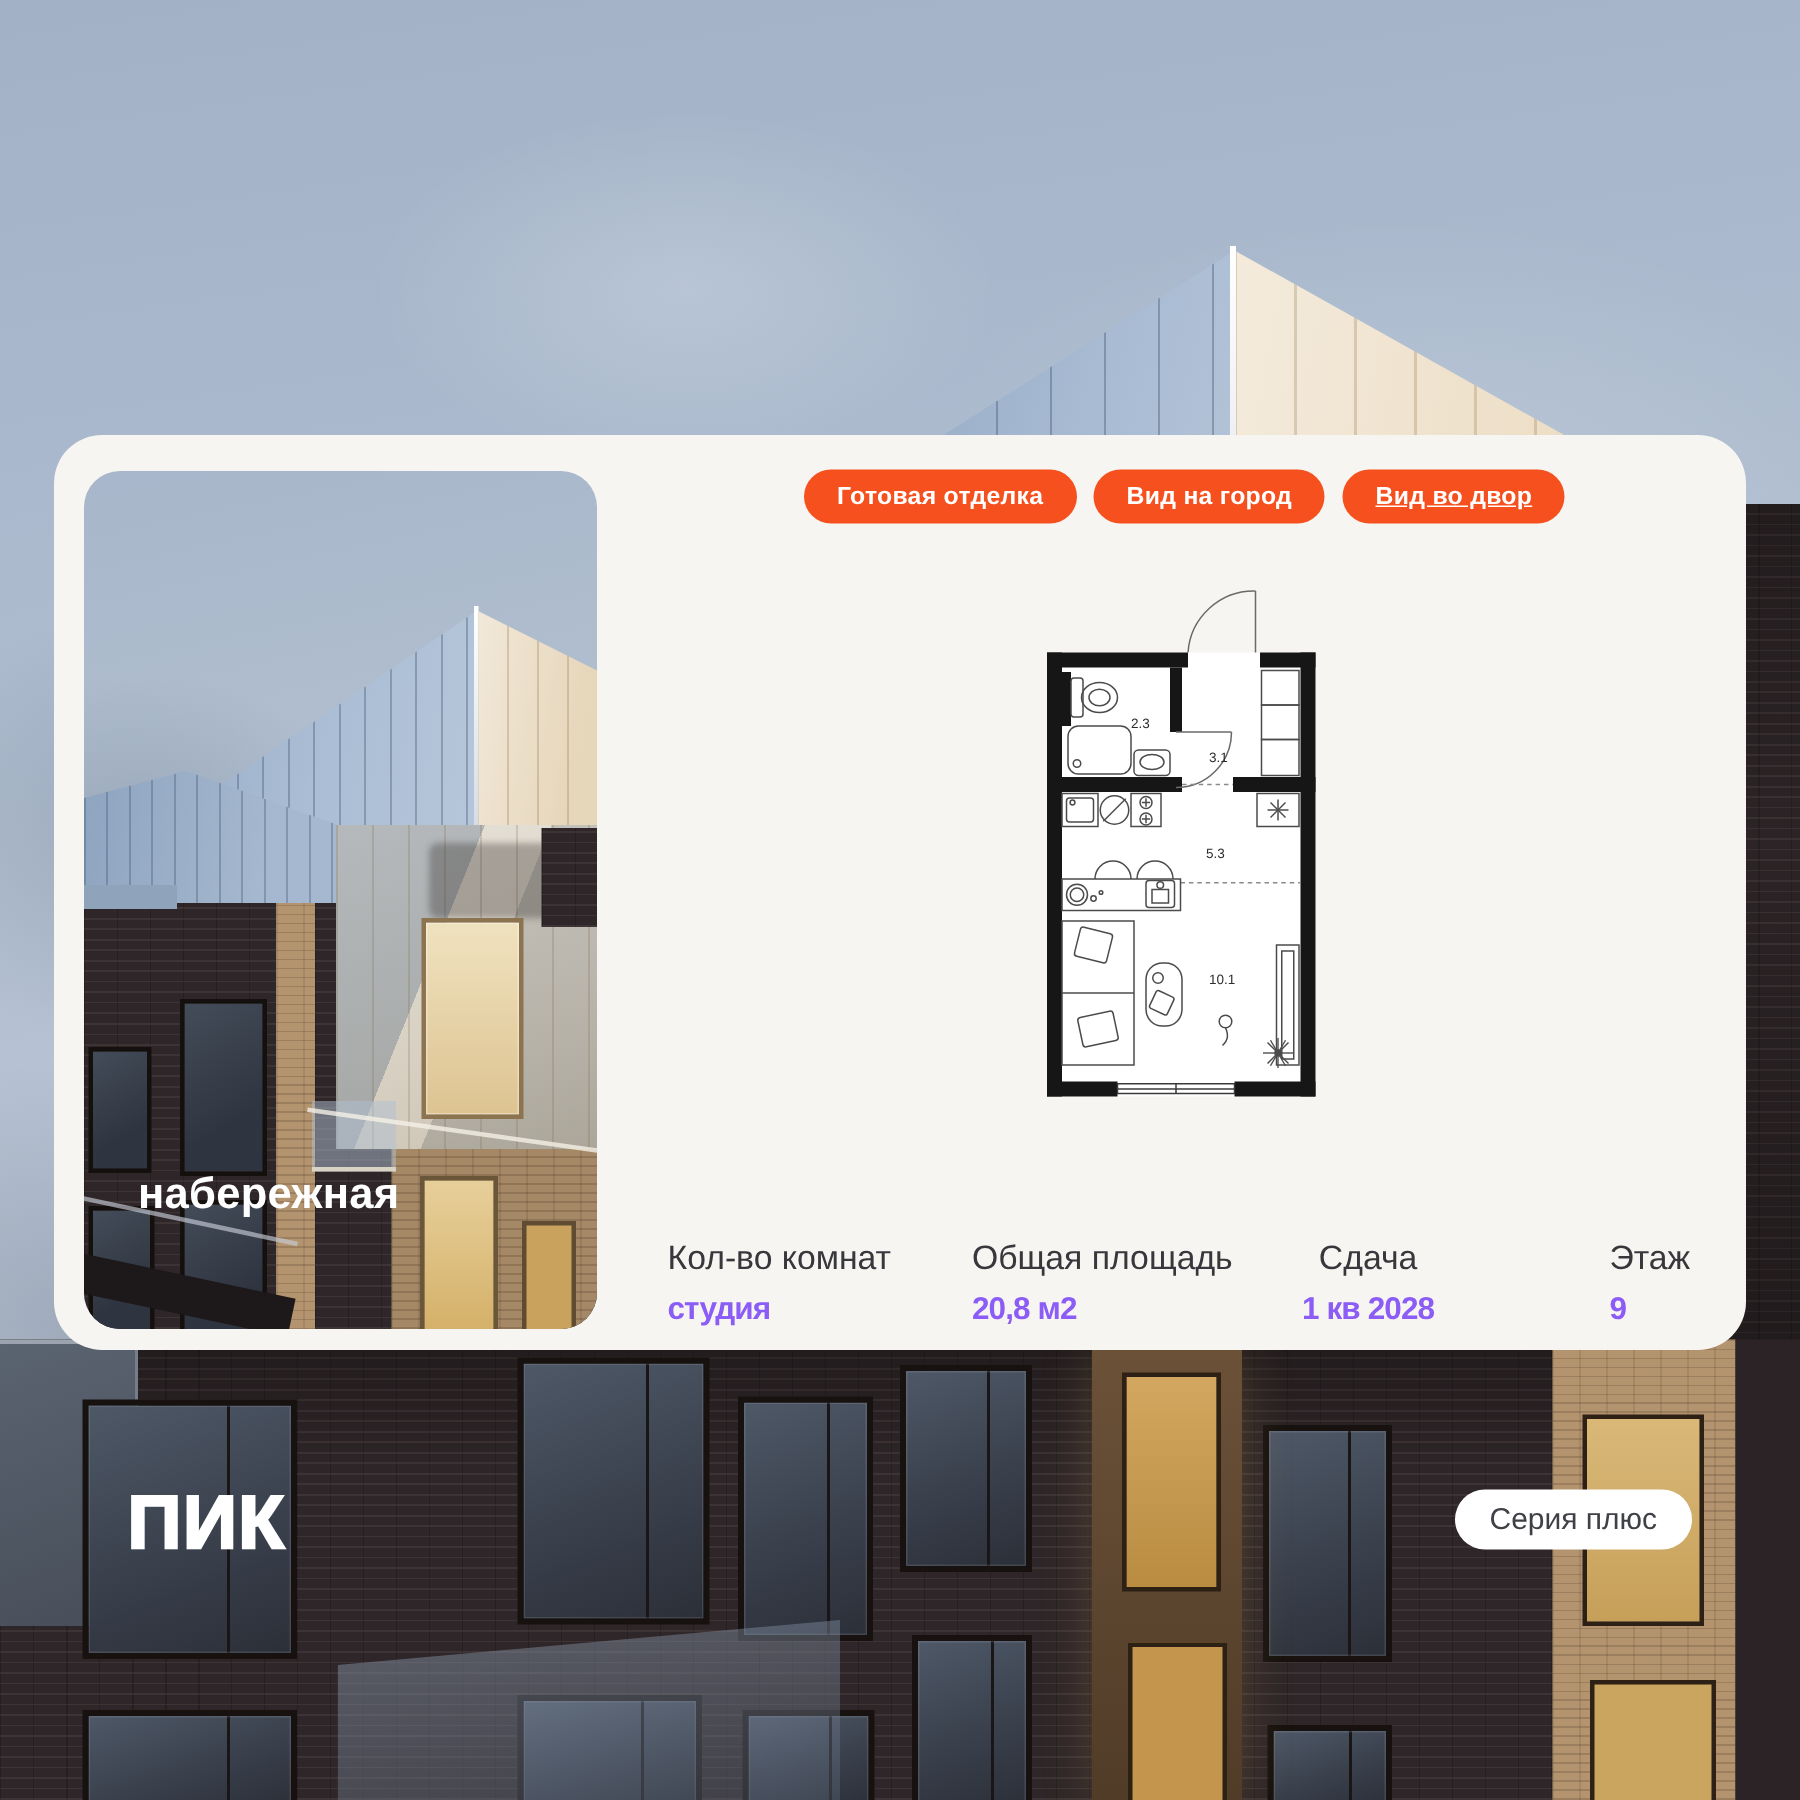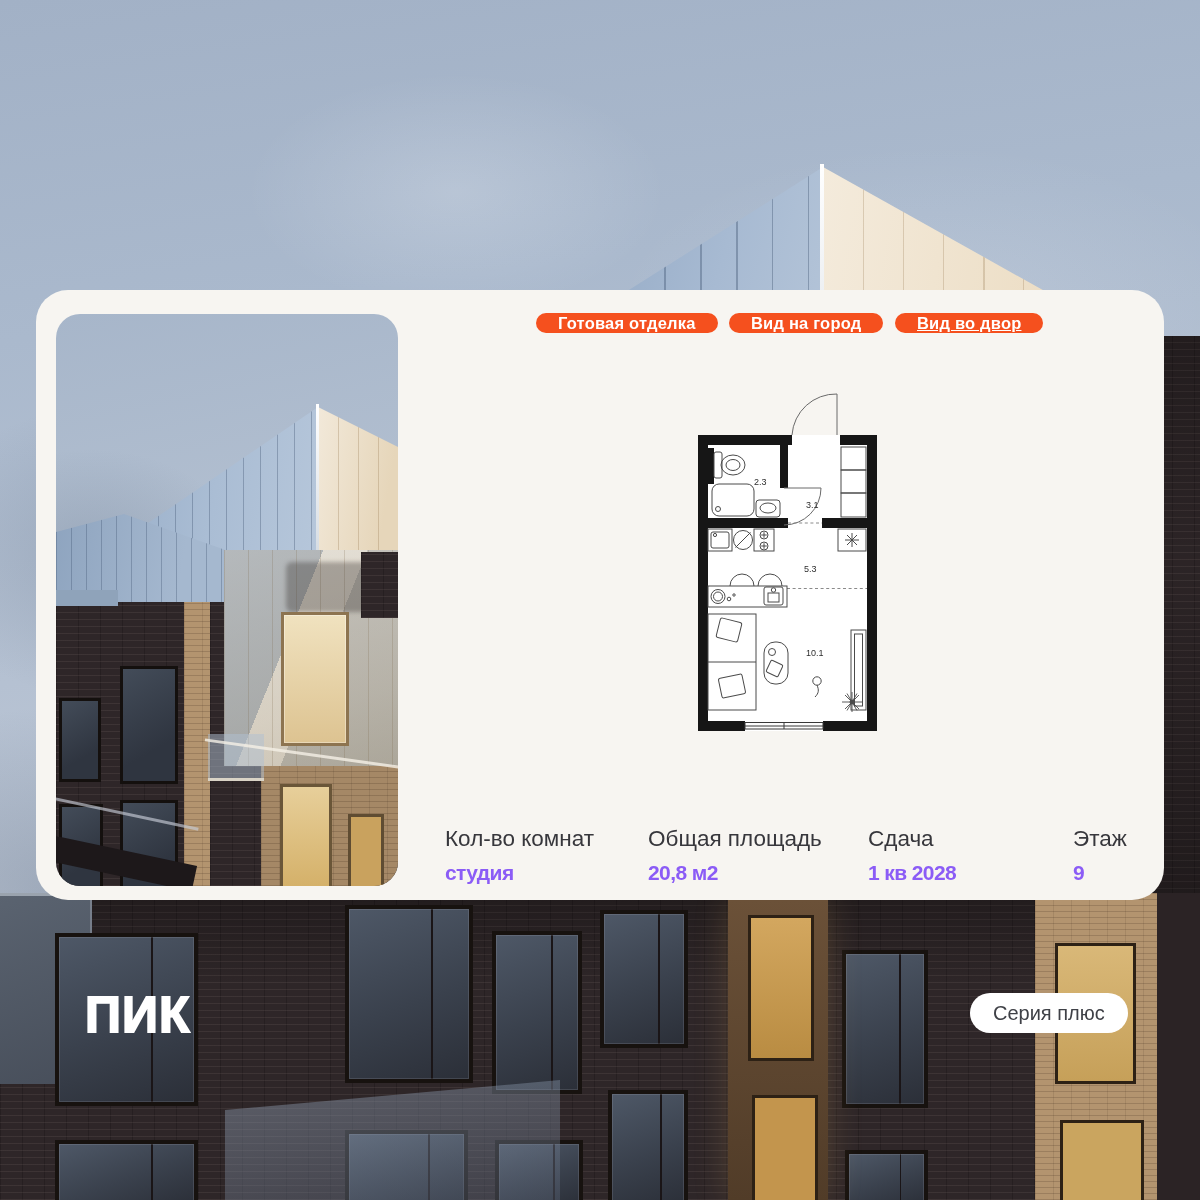--- a/index.html
+++ b/index.html
@@ -114,21 +114,21 @@
     background:rgba(200,205,215,.65);transform:rotate(12deg);}
   .p-slab{position:absolute;left:-10px;top:536px;width:150px;height:26px;
     background:#1d181a;transform:rotate(12deg);}
   .p-warm1{position:absolute;left:224px;top:470px;width:46px;height:102px;
     background:linear-gradient(#e7cf9a,#d4b068);border:3px solid #6a5638;}
   .p-warm2{position:absolute;left:292px;top:500px;width:30px;height:72px;
     background:#c9a25e;border:3px solid #5f4c32;}
   .photo-title{position:absolute;left:36px;top:462px;color:#fff;
     font-size:29px;font-weight:700;line-height:40px;letter-spacing:.2px;z-index:5;}
   
-  .badge{position:absolute;top:23px;height:20px;border-radius:18px;
+  .badge{position:absolute;top:23px;height:36px;border-radius:18px;
     background:#f5501e;color:#fff;font-size:16.5px;font-weight:700;
     display:flex;align-items:center;padding:0 22px;letter-spacing:.2px;}
   
   .floorplan{position:absolute;left:644px;top:100px;width:210px;height:350px;}
   
   .stat{position:absolute;top:524px;margin-top:12px;}
   .stat .lbl{font-size:22.5px;color:#37373c;line-height:26px;}
   .stat .val{font-size:21px;font-weight:700;color:#8b5cf6;margin-top:9px;letter-spacing:-.6px;}
   
   .pik-logo{position:absolute;left:85px;top:986px;color:#fff;font-size:50px;font-weight:700;
@@ -191,20 +191,21 @@
     <div class="p-warm2"></div>
     <div class="pwin" style="left:3px;top:384px;width:36px;height:78px;"></div>
     <div class="pwin" style="left:64px;top:352px;width:52px;height:112px;"></div>
     <div class="pwin" style="left:3px;top:490px;width:38px;height:82px;"></div>
     <div class="pwin" style="left:64px;top:486px;width:52px;height:86px;"></div>
     <div class="p-balc"></div>
     <div class="p-rail"></div>
     <div class="p-rail2"></div>
     <div class="p-slab"></div>
     <div class="photo-title">
+      <div>набережная</div>
     </div>
   </div>
 
   <div class="badge" style="left:500px;">
     <span>Готовая отделка</span>
   </div>
   <div class="badge" style="left:693px;">
     <span>Вид на город</span>
   </div>
   <div class="badge" style="left:859px;text-decoration:underline;">
@@ -325,21 +326,21 @@
   </svg>
 
   <div class="stat" style="left:409px;">
     <div class="lbl">Кол-во комнат</div>
     <div class="val">студия</div>
   </div>
   <div class="stat" style="left:612px;">
     <div class="lbl">Общая площадь</div>
     <div class="val">20,8 м2</div>
   </div>
-  <div class="stat" style="left:832px;">
+  <div class="stat" style="left:832px;text-align:center;">
     <div class="lbl">Сдача</div>
     <div class="val">1 кв 2028</div>
   </div>
   <div class="stat" style="left:1037px;">
     <div class="lbl">Этаж</div>
     <div class="val">9</div>
   </div>
 </div>
 
 <div class="pik-logo">ПИК</div>

